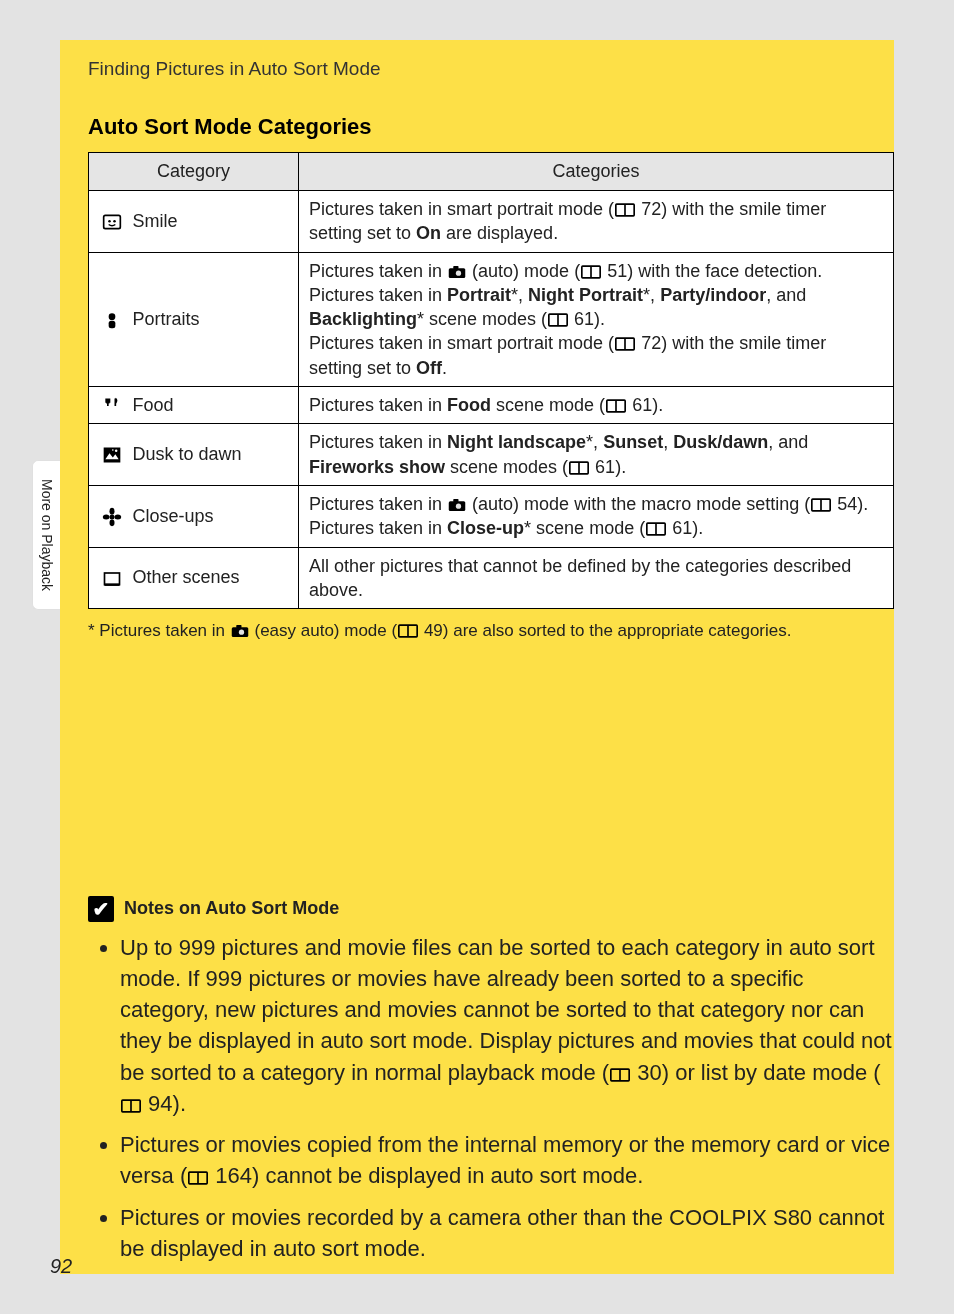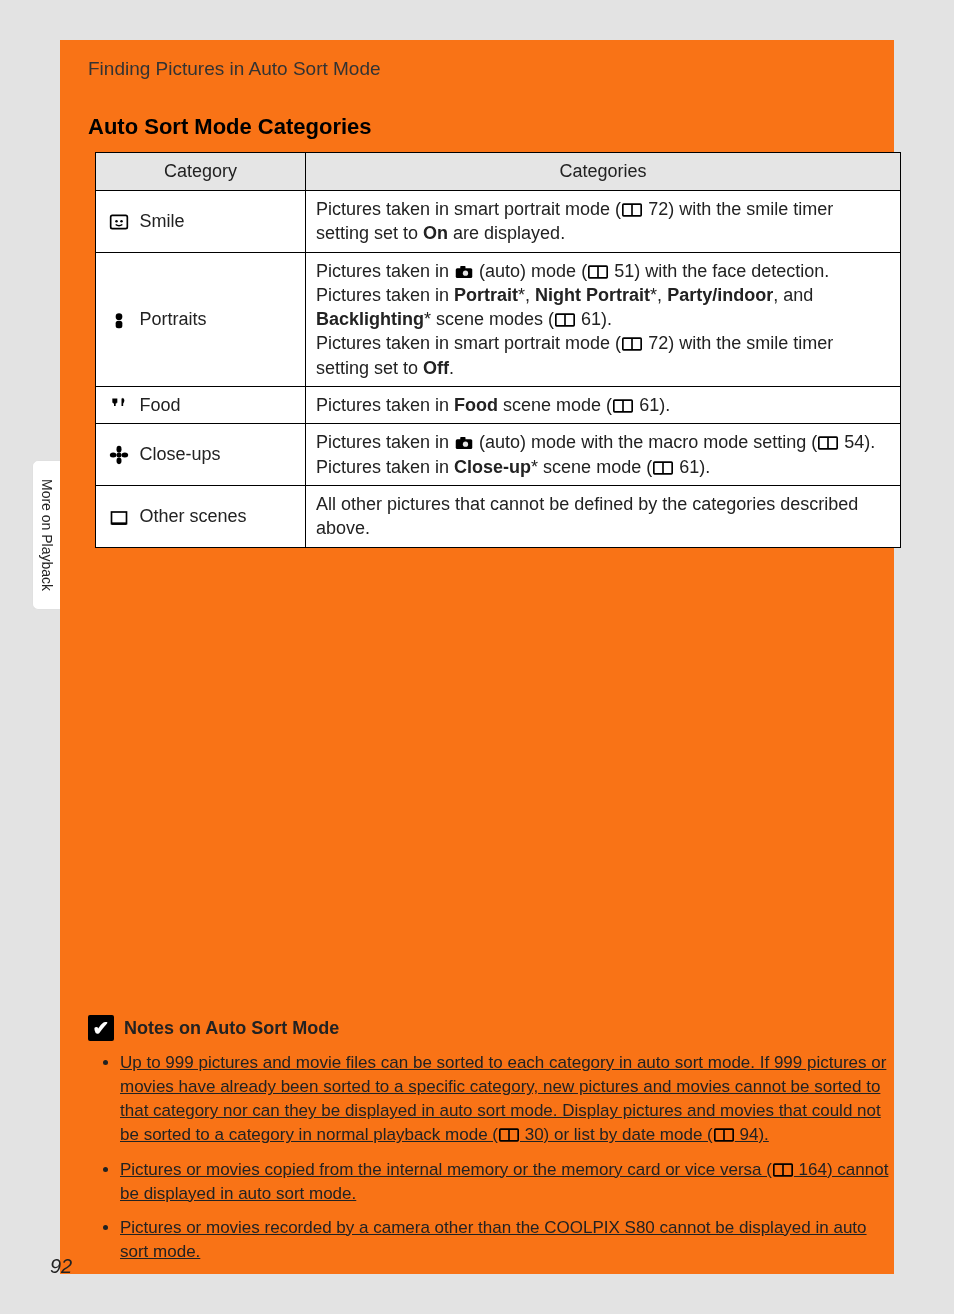--- a/index.html
+++ b/index.html
@@ -5,21 +5,21 @@
   * { box-sizing: border-box; margin: 0; padding: 0; }
   html, body { background: #e3e3e3; font-family: "Segoe UI", "Helvetica Neue", Arial, sans-serif; color: #222; }
   body { width: 954px; height: 1314px; position: relative; }
 
   .page {
     position: absolute;
     left: 60px;
     top: 40px;
     right: 60px;
     bottom: 40px;
-    background: #f97316;
+    background: #fde047;
   }
 
   .breadcrumb {
     font-size: 19px;
     padding: 18px 24px 12px 28px;
     color: #333;
   }
 
   .section-title {
     font-size: 22px;
@@ -46,21 +46,21 @@
     left: 50%;
     transform: translate(-50%, -50%) rotate(90deg);
     transform-origin: center;
     white-space: nowrap;
     font-size: 14px;
     color: #222;
   }
 
   table.cat {
     width: calc(100% - 28px);
-    margin-left: 35px;
+    margin-left: 28px;
     border-collapse: collapse;
     background: #fff;
     border: 1px solid #000;
     padding-left: 12px;
   }
   table.cat th, table.cat td {
     border: 1px solid #000;
     padding: 6px 10px;
     font-size: 18px;
     vertical-align: middle;
@@ -115,23 +115,22 @@
     color: #fff;
     align-items: center;
     justify-content: center;
     font-weight: bold;
     font-size: 20px;
     border-radius: 2px;
   }
   .notes-list {
     list-style: disc;
     padding-left: 32px;
-    font-size: 17px;
+    font-size: 22px;
     line-height: 1.42;
-    text-decoration: underline;
   }
   .notes-list li { margin-bottom: 10px; }
 
   .page-num {
     position: absolute;
     left: -10px;
     bottom: -4px;
     font-style: italic;
     font-size: 20px;
     text-align: center;
@@ -265,20 +264,29 @@
           <td class="icon-cell"><svg class="icon-svg">
               <use href="#i-food"></use>
             </svg></td>
           <td class="cat-name">Food</td>
           <td class="desc">Pictures taken in <b>Food</b> scene mode (<svg class="ref-icon">
               <use href="#i-ref"></use>
             </svg> 61).</td>
         </tr>
         <tr>
           <td class="icon-cell"><svg class="icon-svg">
+              <use href="#i-dusk"></use>
+            </svg></td>
+          <td class="cat-name">Dusk to dawn</td>
+          <td class="desc">Pictures taken in <b>Night landscape</b>*, <b>Sunset</b>, <b>Dusk/dawn</b>, and <b>Fireworks show</b> scene modes (<svg class="ref-icon">
+              <use href="#i-ref"></use>
+            </svg> 61).</td>
+        </tr>
+        <tr>
+          <td class="icon-cell"><svg class="icon-svg">
               <use href="#i-closeup"></use>
             </svg></td>
           <td class="cat-name">Close-ups</td>
           <td class="desc">Pictures taken in <svg class="cam-icon">
               <use href="#i-cam"></use>
             </svg> (auto) mode with the macro mode setting (<svg class="ref-icon">
               <use href="#i-ref"></use>
             </svg> 54).<br>Pictures taken in <b>Close-up</b>* scene mode (<svg class="ref-icon">
               <use href="#i-ref"></use>
             </svg> 61).</td>
@@ -286,20 +294,25 @@
         <tr>
           <td class="icon-cell"><svg class="icon-svg">
               <use href="#i-other"></use>
             </svg></td>
           <td class="cat-name">Other scenes</td>
           <td class="desc">All other pictures that cannot be defined by the categories described above.</td>
         </tr>
       </tbody>
   </table>
 
+  <div class="footnote" id="footnote">*  Pictures taken in <svg class="cam-icon">
+        <use href="#i-cam"></use>
+      </svg> (easy auto) mode (<svg class="ref-icon">
+        <use href="#i-ref"></use>
+      </svg> 49) are also sorted to the appropriate categories.</div>
 
   <div class="notes-block">
     <div class="notes-heading">
       <span class="check-badge">✔</span>
       <span>Notes on Auto Sort Mode</span>
     </div>
     <ul class="notes-list" id="notes-list">
         <li>Up to 999 pictures and movie files can be sorted to each category in auto sort mode. If 999 pictures or movies have already been sorted to a specific category, new pictures and movies cannot be sorted to that category nor can they be displayed in auto sort mode. Display pictures and movies that could not be sorted to a category in normal playback mode (<svg class="ref-icon">
             <use href="#i-ref"></use>
           </svg> 30) or list by date mode (<svg class="ref-icon">

